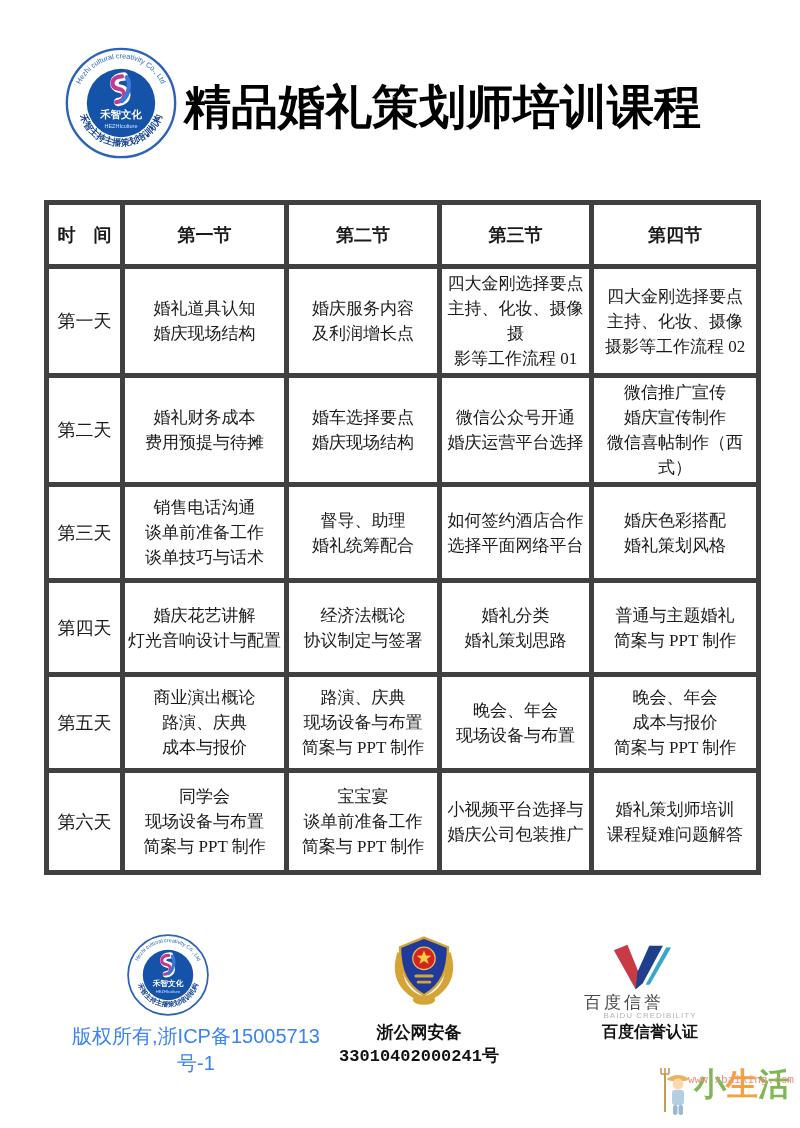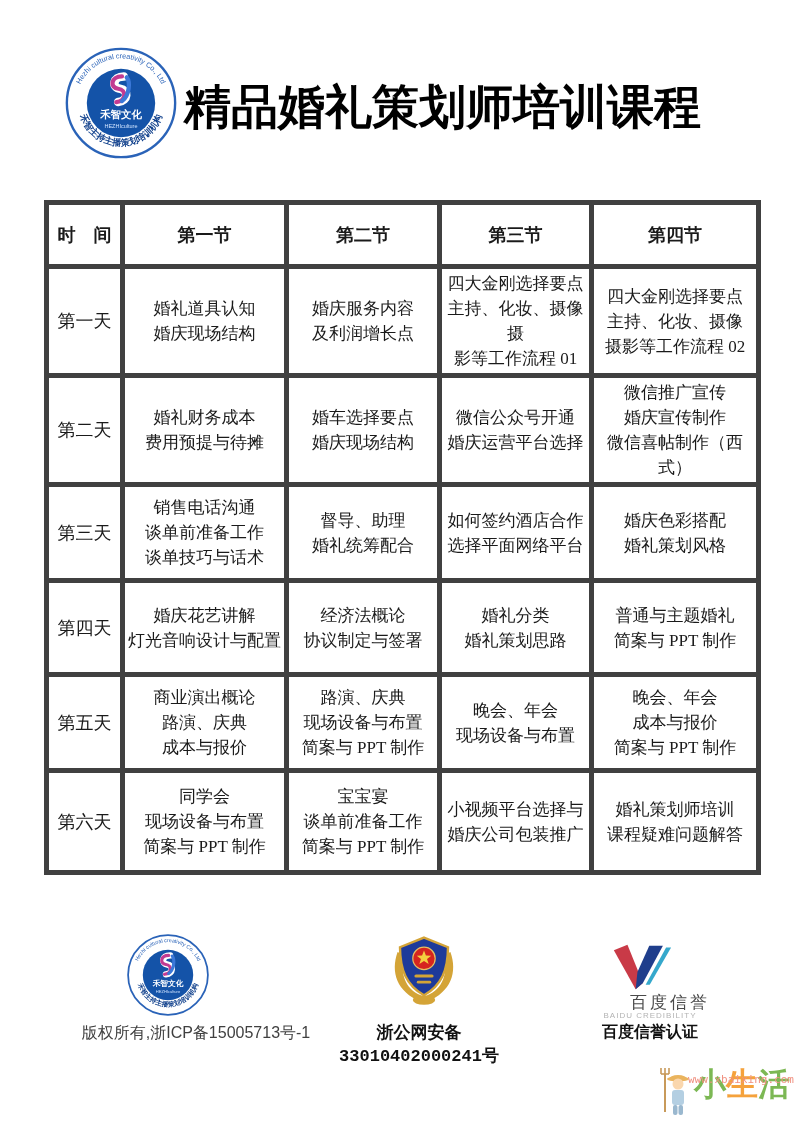--- a/index.html
+++ b/index.html
@@ -33,25 +33,25 @@
   .schedule td.day { font-size:18px; font-weight:normal; }
   .schedule td.cell { font-size:17px; line-height:25px; }
   col.c0{width:76px} col.c1{width:164px} col.c2{width:153px} col.c3{width:152px} col.c4{width:167px}
   tr.hrow{height:64px} tr.r0{height:103px} tr.r1{height:94px} tr.r2{height:96px}
   tr.r3{height:94px} tr.r4{height:96px} tr.r5{height:102px}
   
   .footer-text {
     position:absolute; text-align:center;
     font-family:"Liberation Sans","DejaVu Sans",sans-serif;
   }
-  .copyright { left:58px; top:1023px; width:276px; font-size:16px; color:#404040; }
+  .copyright { left:58px; top:1023px; width:276px; font-size:20px; color:#3b82f6; }
   .police-record { left:310px; top:1021px; width:218px; font-size:17px; font-weight:bold; color:#111;font-family:Liberation Mono, monospace; }
   .police-badge { position:absolute; left:384px; top:925px; width:80px; height:86px; }
   .baidu-v { position:absolute; left:610px; top:942px; width:64px; height:50px; }
-  .baidu-cn { left:618px; top:991px; width:104px; font-size:17px; color:#4a4a4a; letter-spacing:3px; }
+  .baidu-cn { left:572px; top:991px; width:104px; font-size:17px; color:#4a4a4a; letter-spacing:3px; }
   .baidu-en { left:598px; top:1011px; width:104px; font-size:8px; color:#b3b3b3; letter-spacing:1px; }
   .baidu-cert { left:594px; top:1022px; width:112px; font-size:16px; font-weight:bold; color:#111; }
   
   .wm-cartoon { position:absolute; left:658px; top:1066px; width:34px; height:54px; }
   .wm-chars {
     position:absolute; left:694px; top:1064px; width:100px; height:40px;
     font-family:"Liberation Sans","DejaVu Sans",sans-serif;
     font-size:32px; font-weight:bold; line-height:40px; letter-spacing:0px; white-space:nowrap;
   }
   .wm-green { color:#7cb854; } .wm-orange { color:#f5a23c; }

